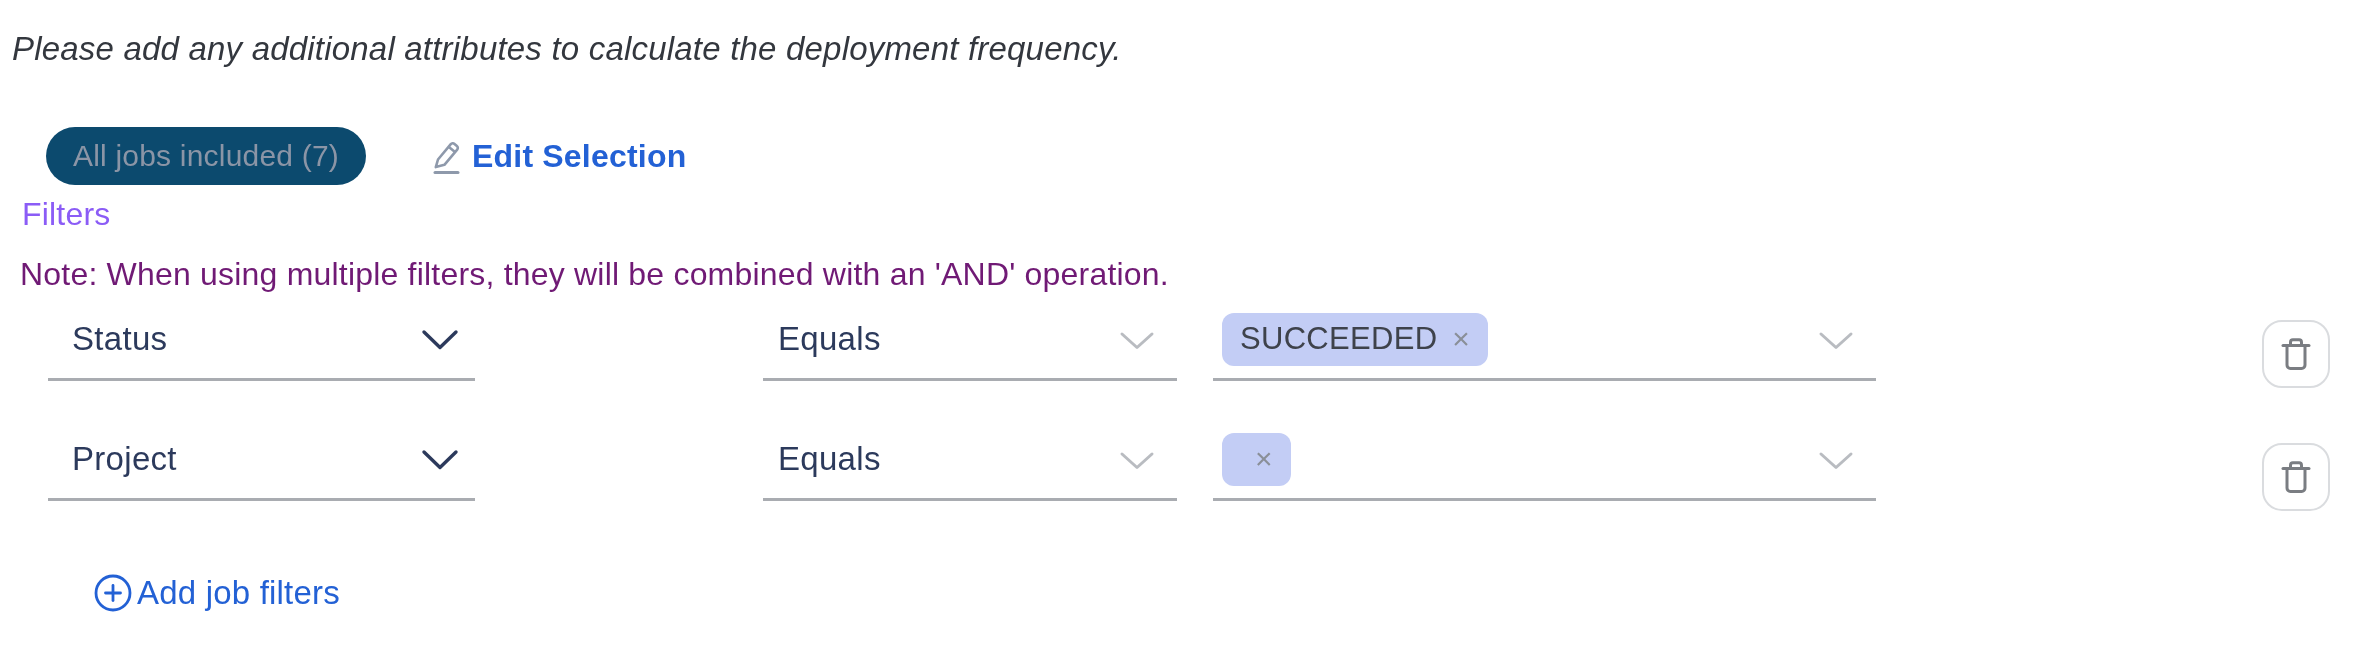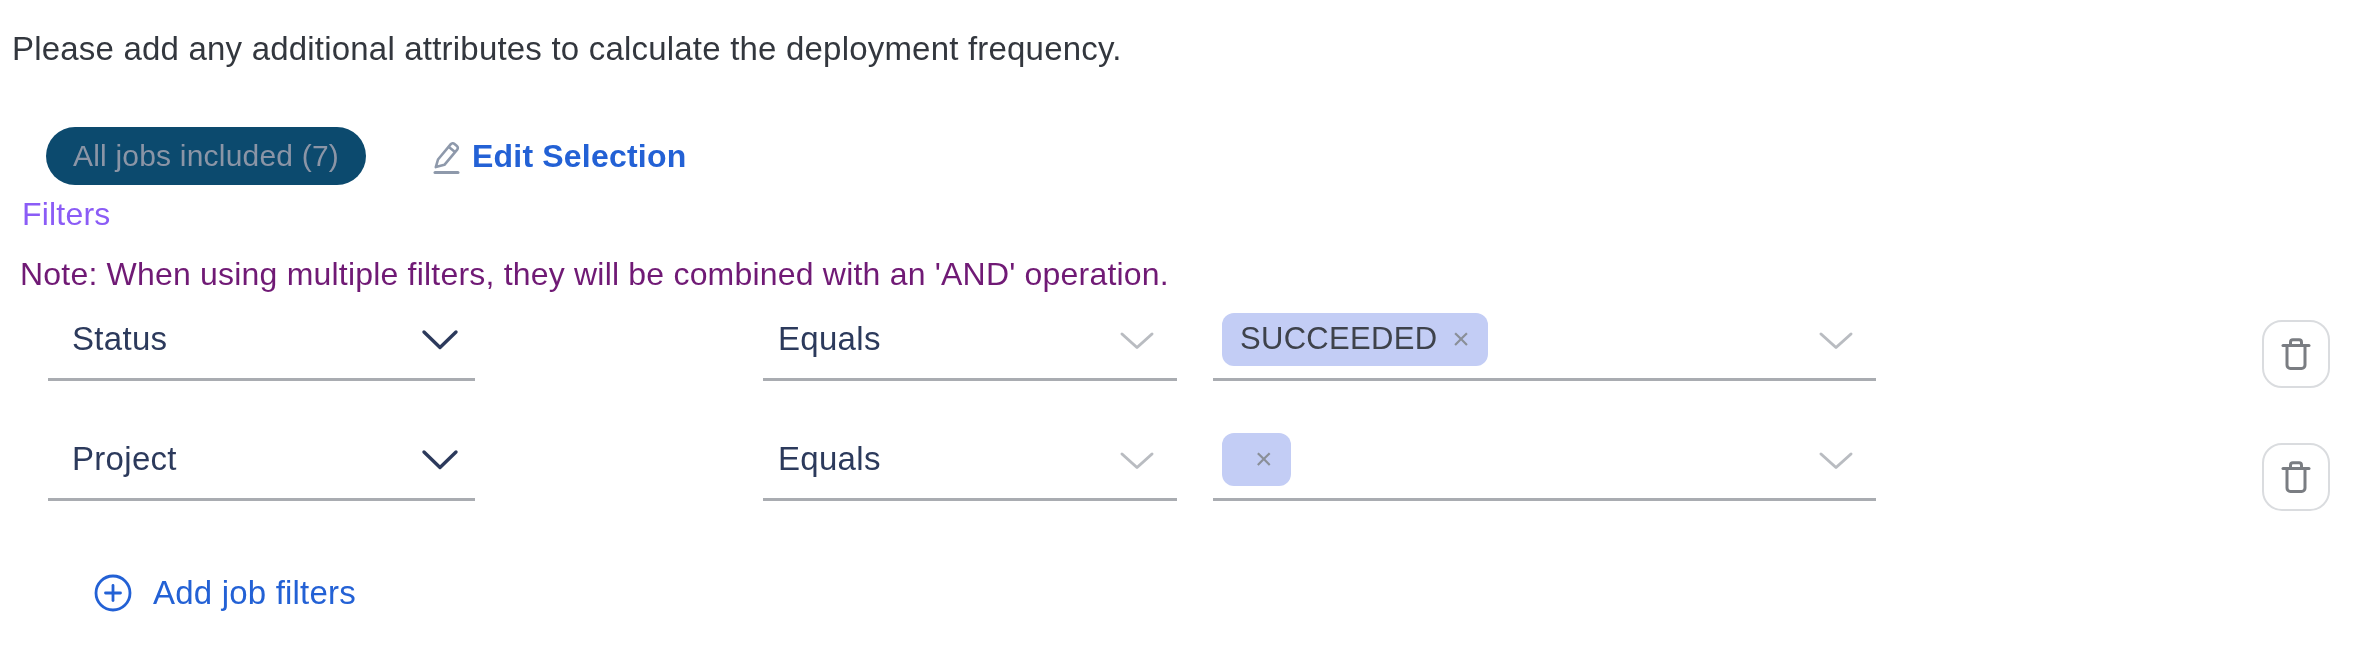--- a/index.html
+++ b/index.html
@@ -6,21 +6,21 @@
   body{
     width:2376px;height:654px;position:relative;overflow:hidden;
     font-family:"Liberation Sans", sans-serif;
     -webkit-font-smoothing:antialiased;
   }
   .abs{position:absolute;}
 
   
   .heading{
     left:12px;top:30px;
-    font-size:33px;font-weight:500;color:#33373e;letter-spacing:.2px;
+    font-size:33px;font-weight:500;color:#33373e;letter-spacing:.2px;font-style:italic;
   }
 
   
   .badge{
     left:46px;top:127px;height:58px;
     display:inline-flex;align-items:center;
     padding:0 27px;border-radius:29px;
     background:#0c4a6e;color:#8b95a6;
     font-size:30px;font-weight:500;letter-spacing:.2px;
   }
@@ -87,21 +87,21 @@
     background:#ffffff;border:2px solid #dadcdf;border-radius:20px;
     display:flex;align-items:center;justify-content:center;
     cursor:pointer;padding:0;
   }
   .trash-row1{top:320px;}
   .trash-row2{top:443px;}
 
   
   .add-link{
     left:93px;top:570px;height:46px;
-    display:inline-flex;align-items:center;gap:20px;
+    display:inline-flex;align-items:center;gap:4px;
     cursor:pointer;background:none;border:none;padding:0;
     font-family:inherit;
   }
   .add-link .label{
     font-size:33px;font-weight:500;color:#2361d5;letter-spacing:.2px;
   }
 </style>
 </head>
 <body>
 

